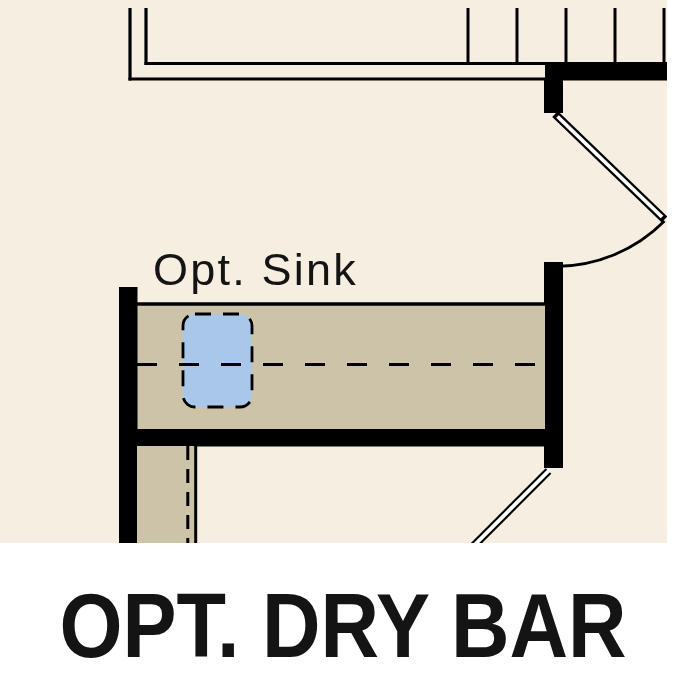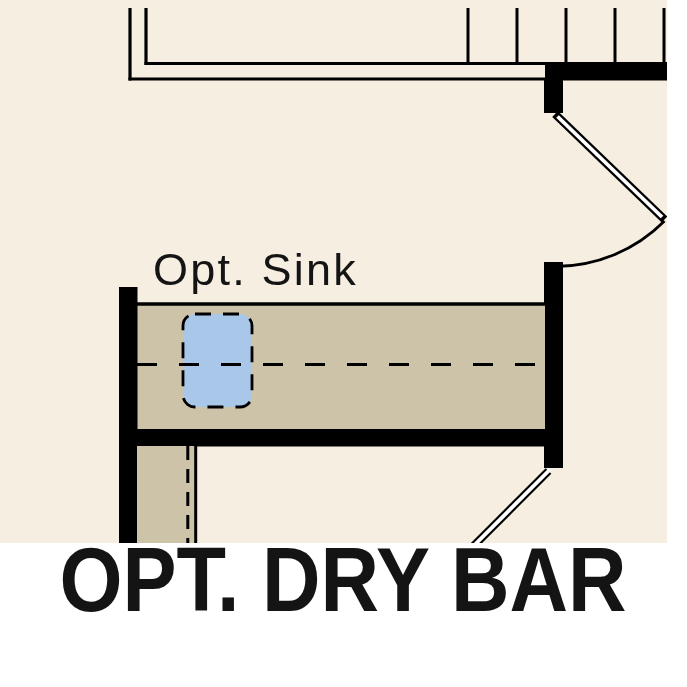--- a/index.html
+++ b/index.html
@@ -41,21 +41,21 @@
     position:absolute;
     left:153px;top:247px;
     font-size:45px;line-height:45px;
     letter-spacing:2.2px;
     color:var(--label-text);
     white-space:nowrap;
     text-align:right;
   }
   .caption-wrap{
     position:absolute;
-    left:0;top:535px;width:687px;
+    left:0;top:581px;width:687px;
     text-align:center;
   }
   .caption{
     display:inline-block;
     font-size:90px;line-height:90px;
     font-weight:700;
     letter-spacing:0px;
     color:var(--label-text);
     white-space:nowrap;
     transform:scaleX(0.9);

